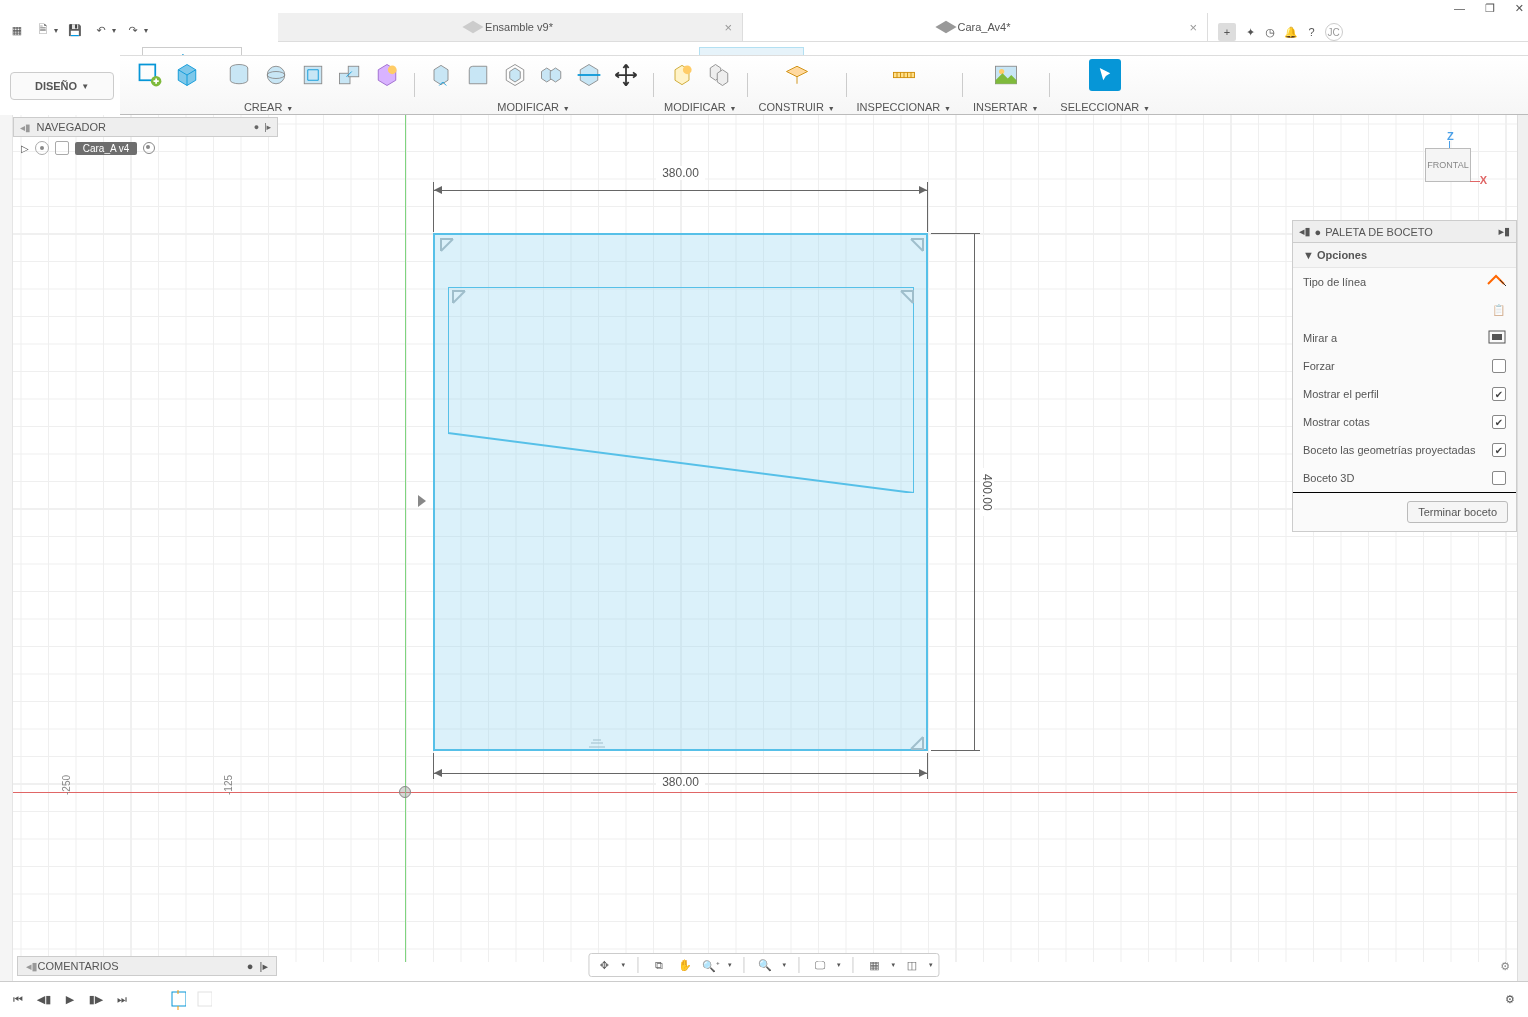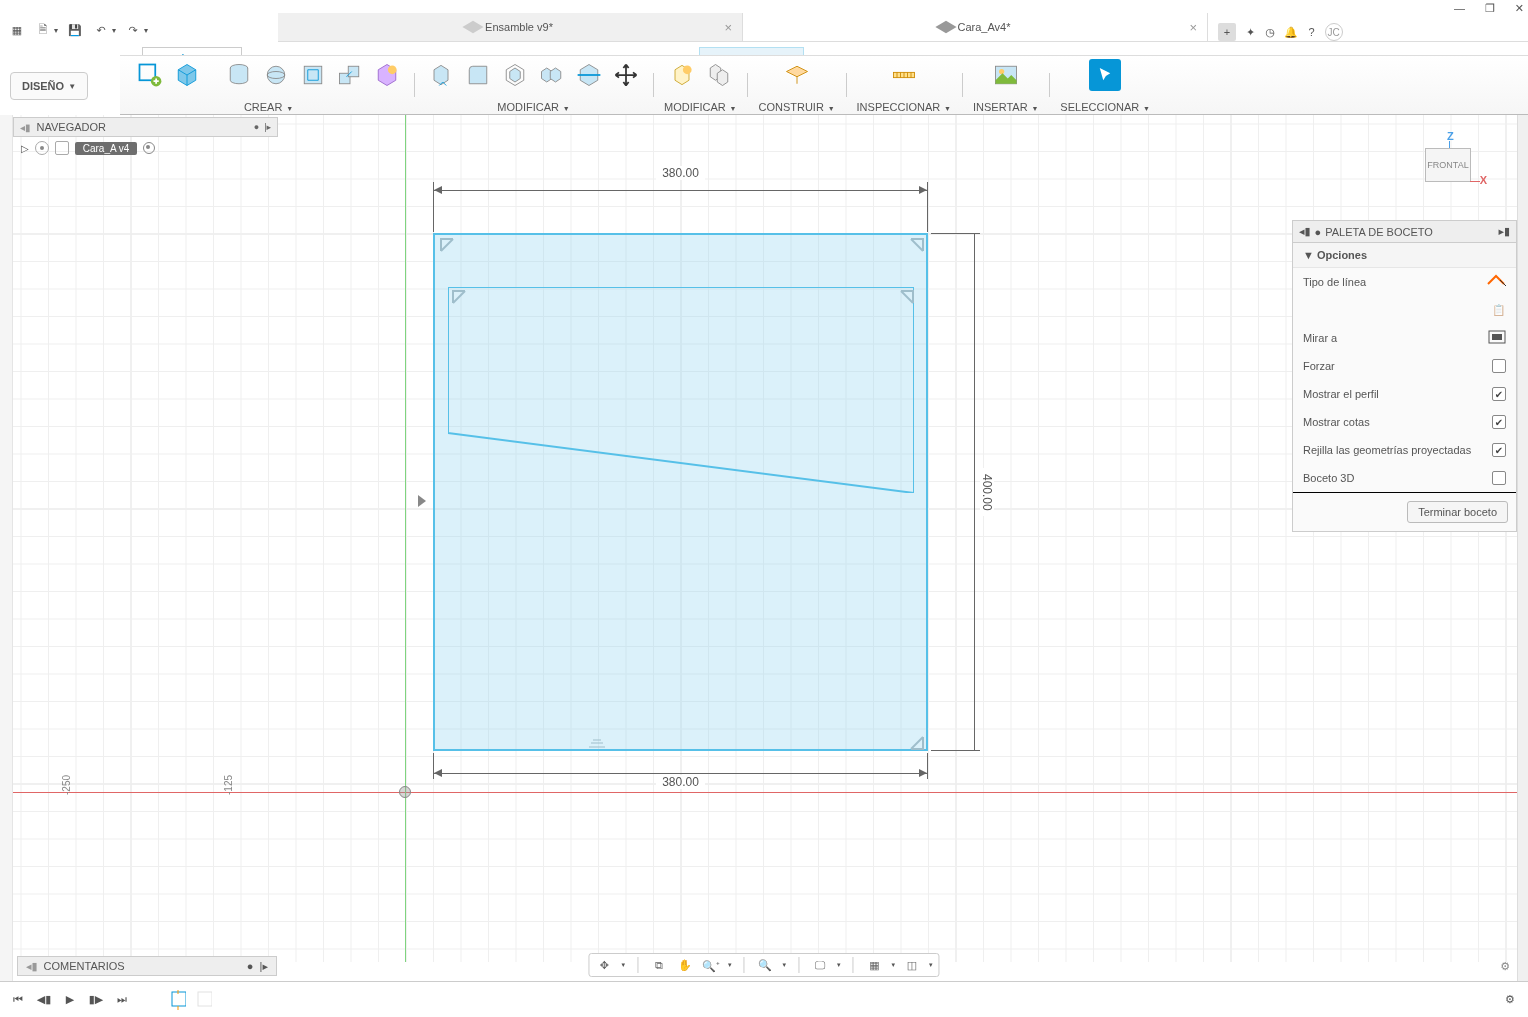--- a/index.html
+++ b/index.html
@@ -24,21 +24,21 @@
 
 
 .design-row{position:absolute;left:0;top:42px;height:30px;width:100%;display:flex;align-items:flex-end;background:#fff}
 .dtabs{display:flex;align-items:flex-end;height:28px;margin-left:12px}
 .dtab{padding:0 28px;height:26px;display:flex;align-items:center;color:#666;border-top:1px solid transparent;border-left:1px solid transparent;border-right:1px solid transparent}
 .dtab.active{color:#0696d7;border-color:#ccc;border-bottom:1px solid #fff;background:#fff;position:relative;top:1px}
 .dtab.sel{color:#0696d7;background:#e6f3fa;border-color:#b3e0f2;position:relative;top:1px}
 
 
 .ribbon{position:absolute;left:120px;top:55px;right:0;height:60px;border-top:1px solid #ddd;border-bottom:1px solid #bbb;background:linear-gradient(#fff,#f6f6f6);display:flex;align-items:center;padding-left:8px}
-.design-btn-abs{position:absolute;left:10px;top:72px;width:78px;height:28px;border:1px solid #ccc;border-radius:4px;display:flex;align-items:center;justify-content:center;gap:4px;background:#fafafa;font-weight:bold}
+.design-btn-abs{position:absolute;left:10px;top:72px;width:104px;height:28px;border:1px solid #ccc;border-radius:4px;display:flex;align-items:center;justify-content:center;gap:4px;background:#fafafa;font-weight:bold}
 .rg{display:flex;flex-direction:column;align-items:center;padding:0 6px;height:56px;justify-content:space-between;border-right:1px solid transparent}
 .rg-icons{display:flex;gap:5px;align-items:center;min-height:36px}
 .rg-label{font-size:10px;color:#666}
 .ric{width:32px;height:32px;border-radius:3px;display:flex;align-items:center;justify-content:center}
 .ric svg{width:28px;height:28px}
 .cv{font-size:7px;margin-left:1px}
 
 
 .browser{position:absolute;left:13px;top:117px;width:265px}
 .panel-hdr{height:20px;background:#eee;border:1px solid #ccc;display:flex;align-items:center;padding:0 6px;font-size:10px;gap:6px}
@@ -463,36 +463,36 @@
       </div>
       <div class="pal-row">
         <span>Mostrar el perfil</span>
         <span class="chk on"></span>
       </div>
       <div class="pal-row">
         <span>Mostrar cotas</span>
         <span class="chk on"></span>
       </div>
       <div class="pal-row">
-        <span>Rejilla las geometrías proyectadas</span>
+        <span>Boceto las geometrías proyectadas</span>
         <span class="chk on"></span>
       </div>
       <div class="pal-row">
         <span>Boceto 3D</span>
         <span class="chk"></span>
       </div>
     </div>
   <div style="overflow:hidden;border-top:1px solid #000000">
     <button class="pal-btn">Terminar boceto</button>
   </div>
 </div>
 
 <div class="comments">
   <span style="color:#999">◂▮</span>
-  <span style="margin-left:6px">COMENTARIOS</span>
+  <span style="">COMENTARIOS</span>
   <span class="pin">●&nbsp;&nbsp;|▸</span>
 </div>
 
 <div class="navbar">
   <span class="nv">✥</span>
     <span style="font-size:7px">▾</span>
   <span class="vline" style="height:16px"></span>
   <span class="nv">⧉</span>
   <span class="nv">✋</span>
   <span class="nv">🔍⁺</span>

